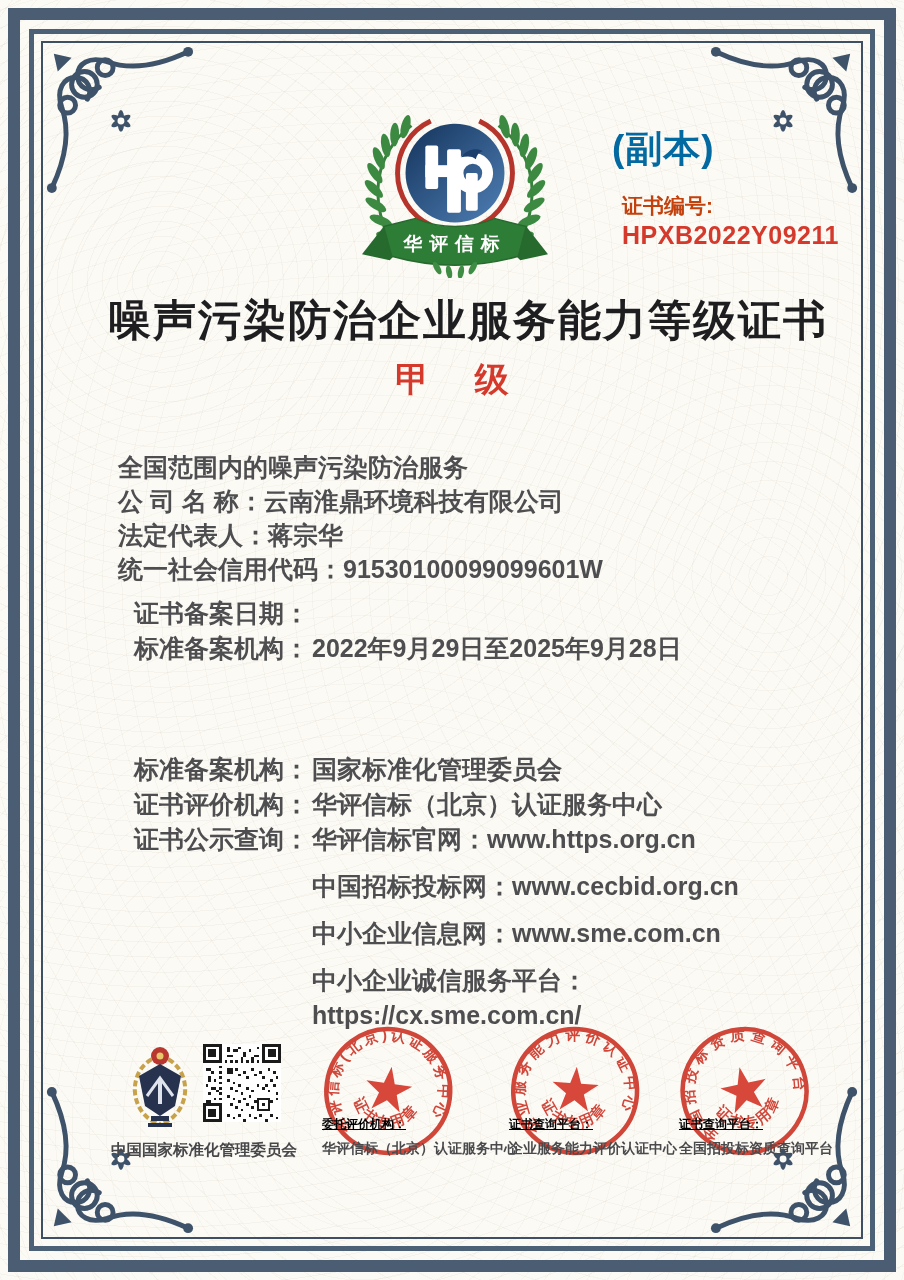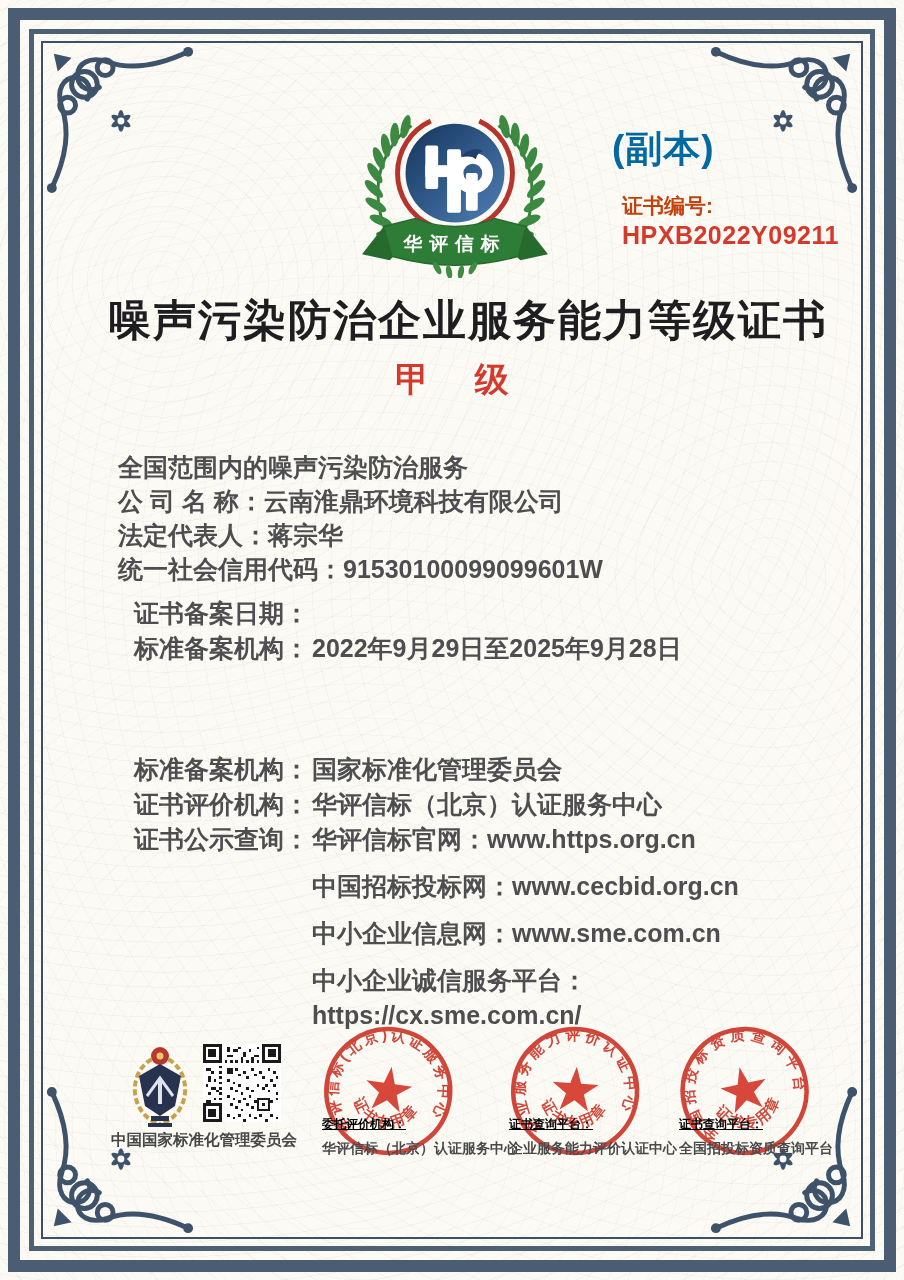--- a/index.html
+++ b/index.html
@@ -39,21 +39,21 @@
   .b3{top:752px;line-height:35px;}
   .row{display:flex;align-items:flex-start;}
   .lbl{flex:0 0 auto;white-space:pre;}
   .val{flex:1;}
   .b2 .lbl,.b3 .lbl{min-width:178px;margin-left:16px;}
   .val-wrap{max-width:480px;}
   .b3 .row.cont{margin-top:12px;}
   
   .footer-left{position:absolute;left:106px;top:1044px;width:196px;z-index:3;text-align:center;}
   .footer-left .imgs{display:flex;justify-content:center;align-items:flex-start;gap:10px;}
-  .footer-left .caption{font-size:15.5px;font-weight:600;color:#47474a;white-space:nowrap;}
+  .footer-left .caption{margin-top:10px;font-size:15.5px;font-weight:600;color:#47474a;white-space:nowrap;}
   .seal-group{position:absolute;top:1024px;width:192px;z-index:3;}
   .sg1{left:292px;} .sg2{left:479px;} .sg3{left:649px;}
   .seal-svg{display:block;margin:0 auto;width:138px;height:138px;opacity:0.92;}
   .sg1 .seal-svg{transform:rotate(8deg);}
   .sg2 .seal-svg{transform:rotate(4deg);}
   .sg3 .seal-svg{transform:rotate(-12deg);}
   .seal-caption{position:absolute;left:30px;top:92px;z-index:4;white-space:nowrap;}
   .seal-caption .sc-label{font-size:12px;font-weight:700;color:#000000;text-decoration:underline;}
   .seal-caption .sc-name{margin-top:7px;font-size:14px;font-weight:600;color:#4a4a4c;}
 </style>

